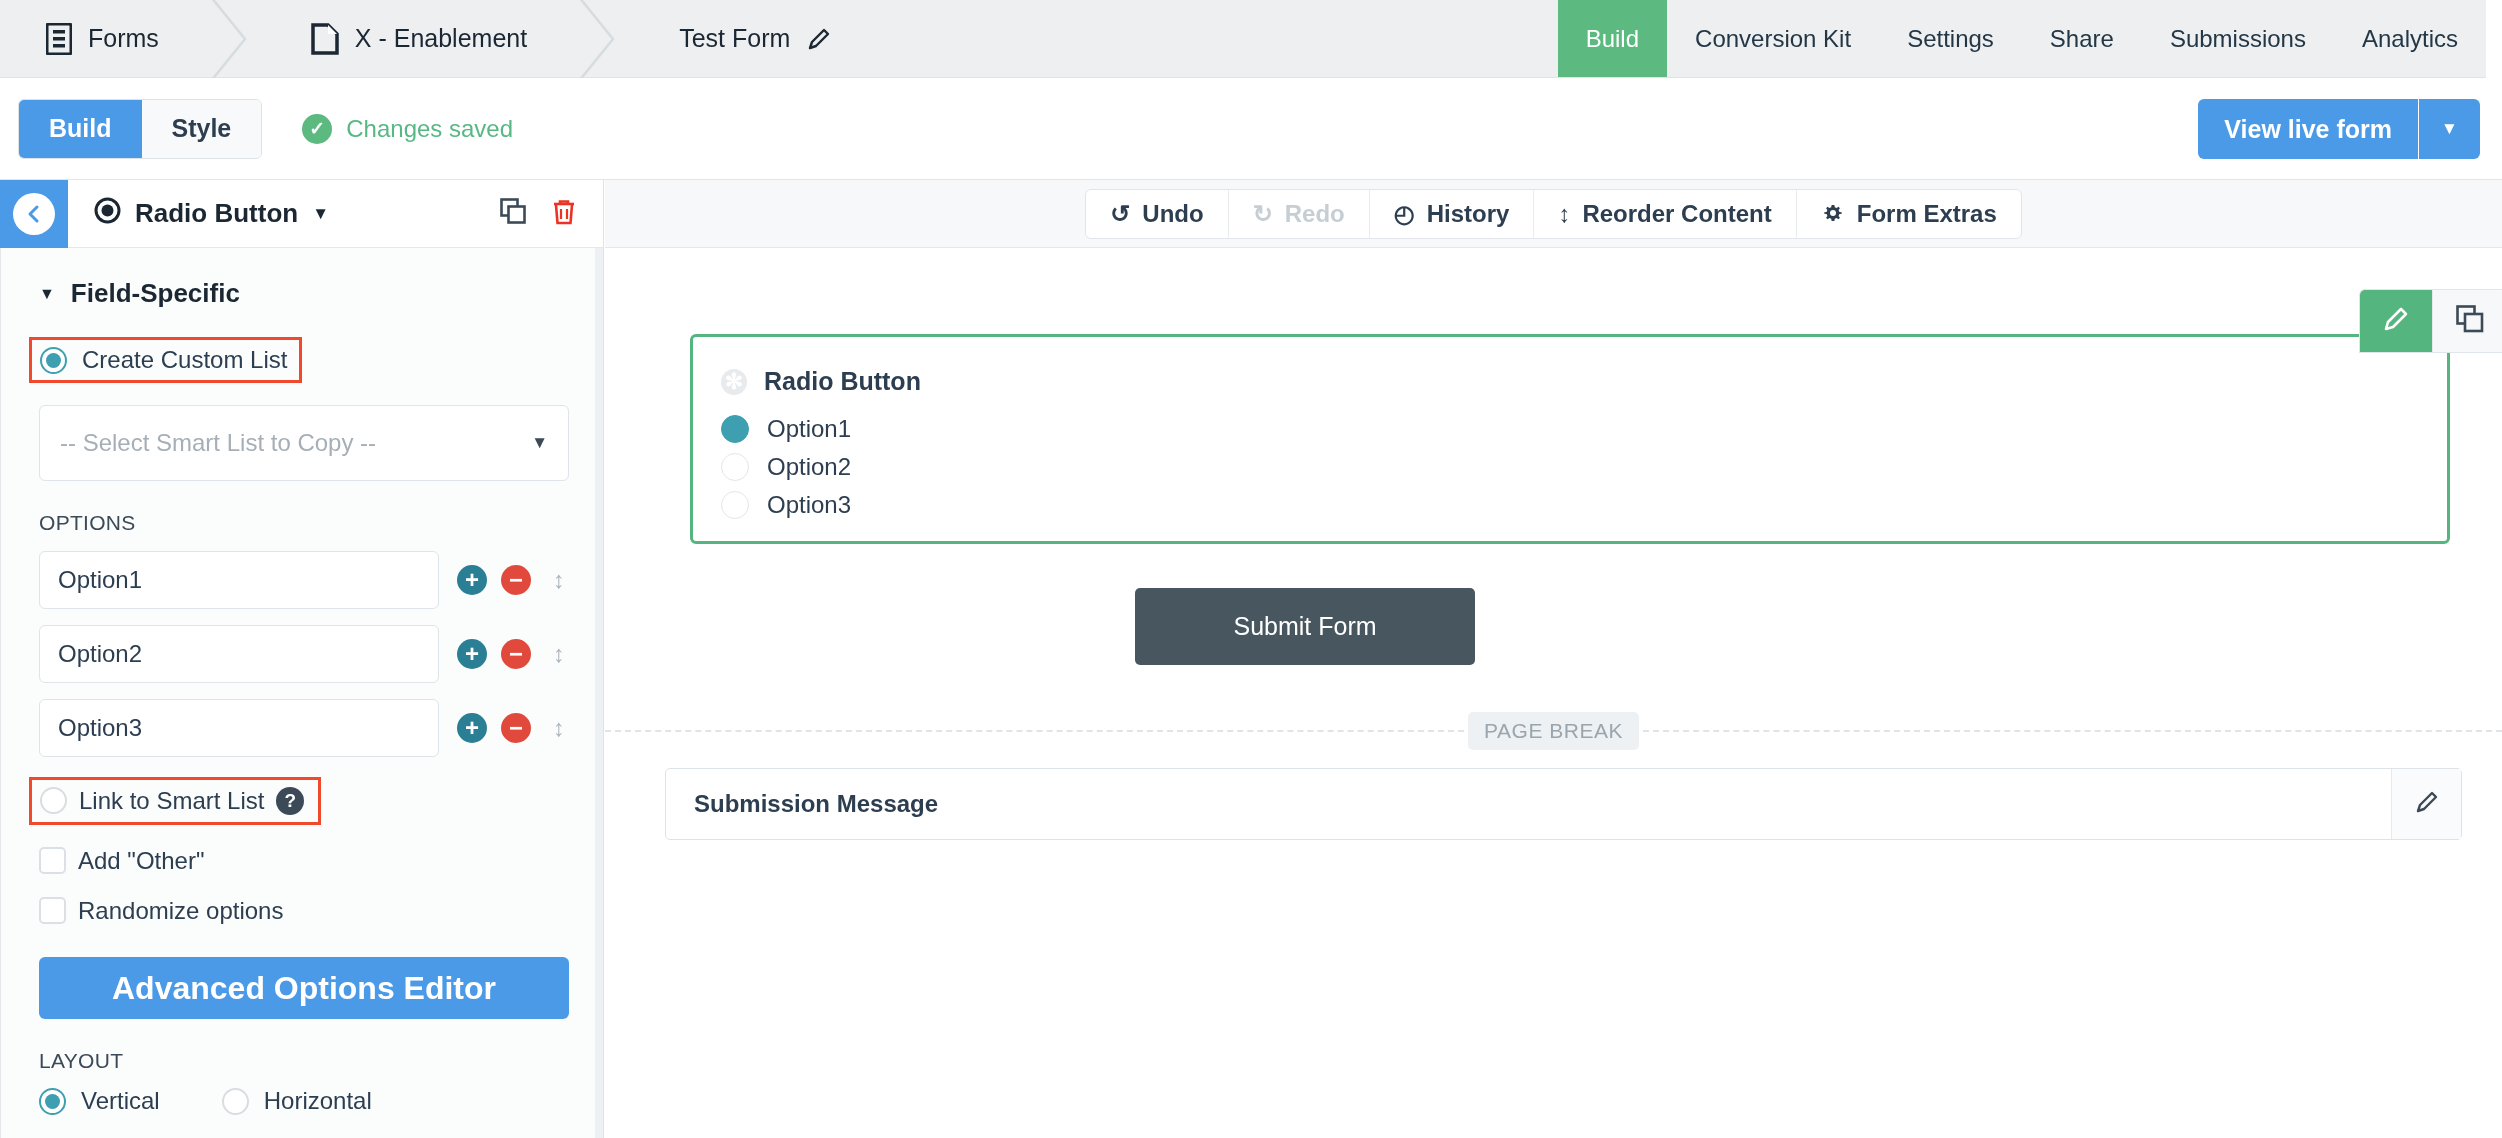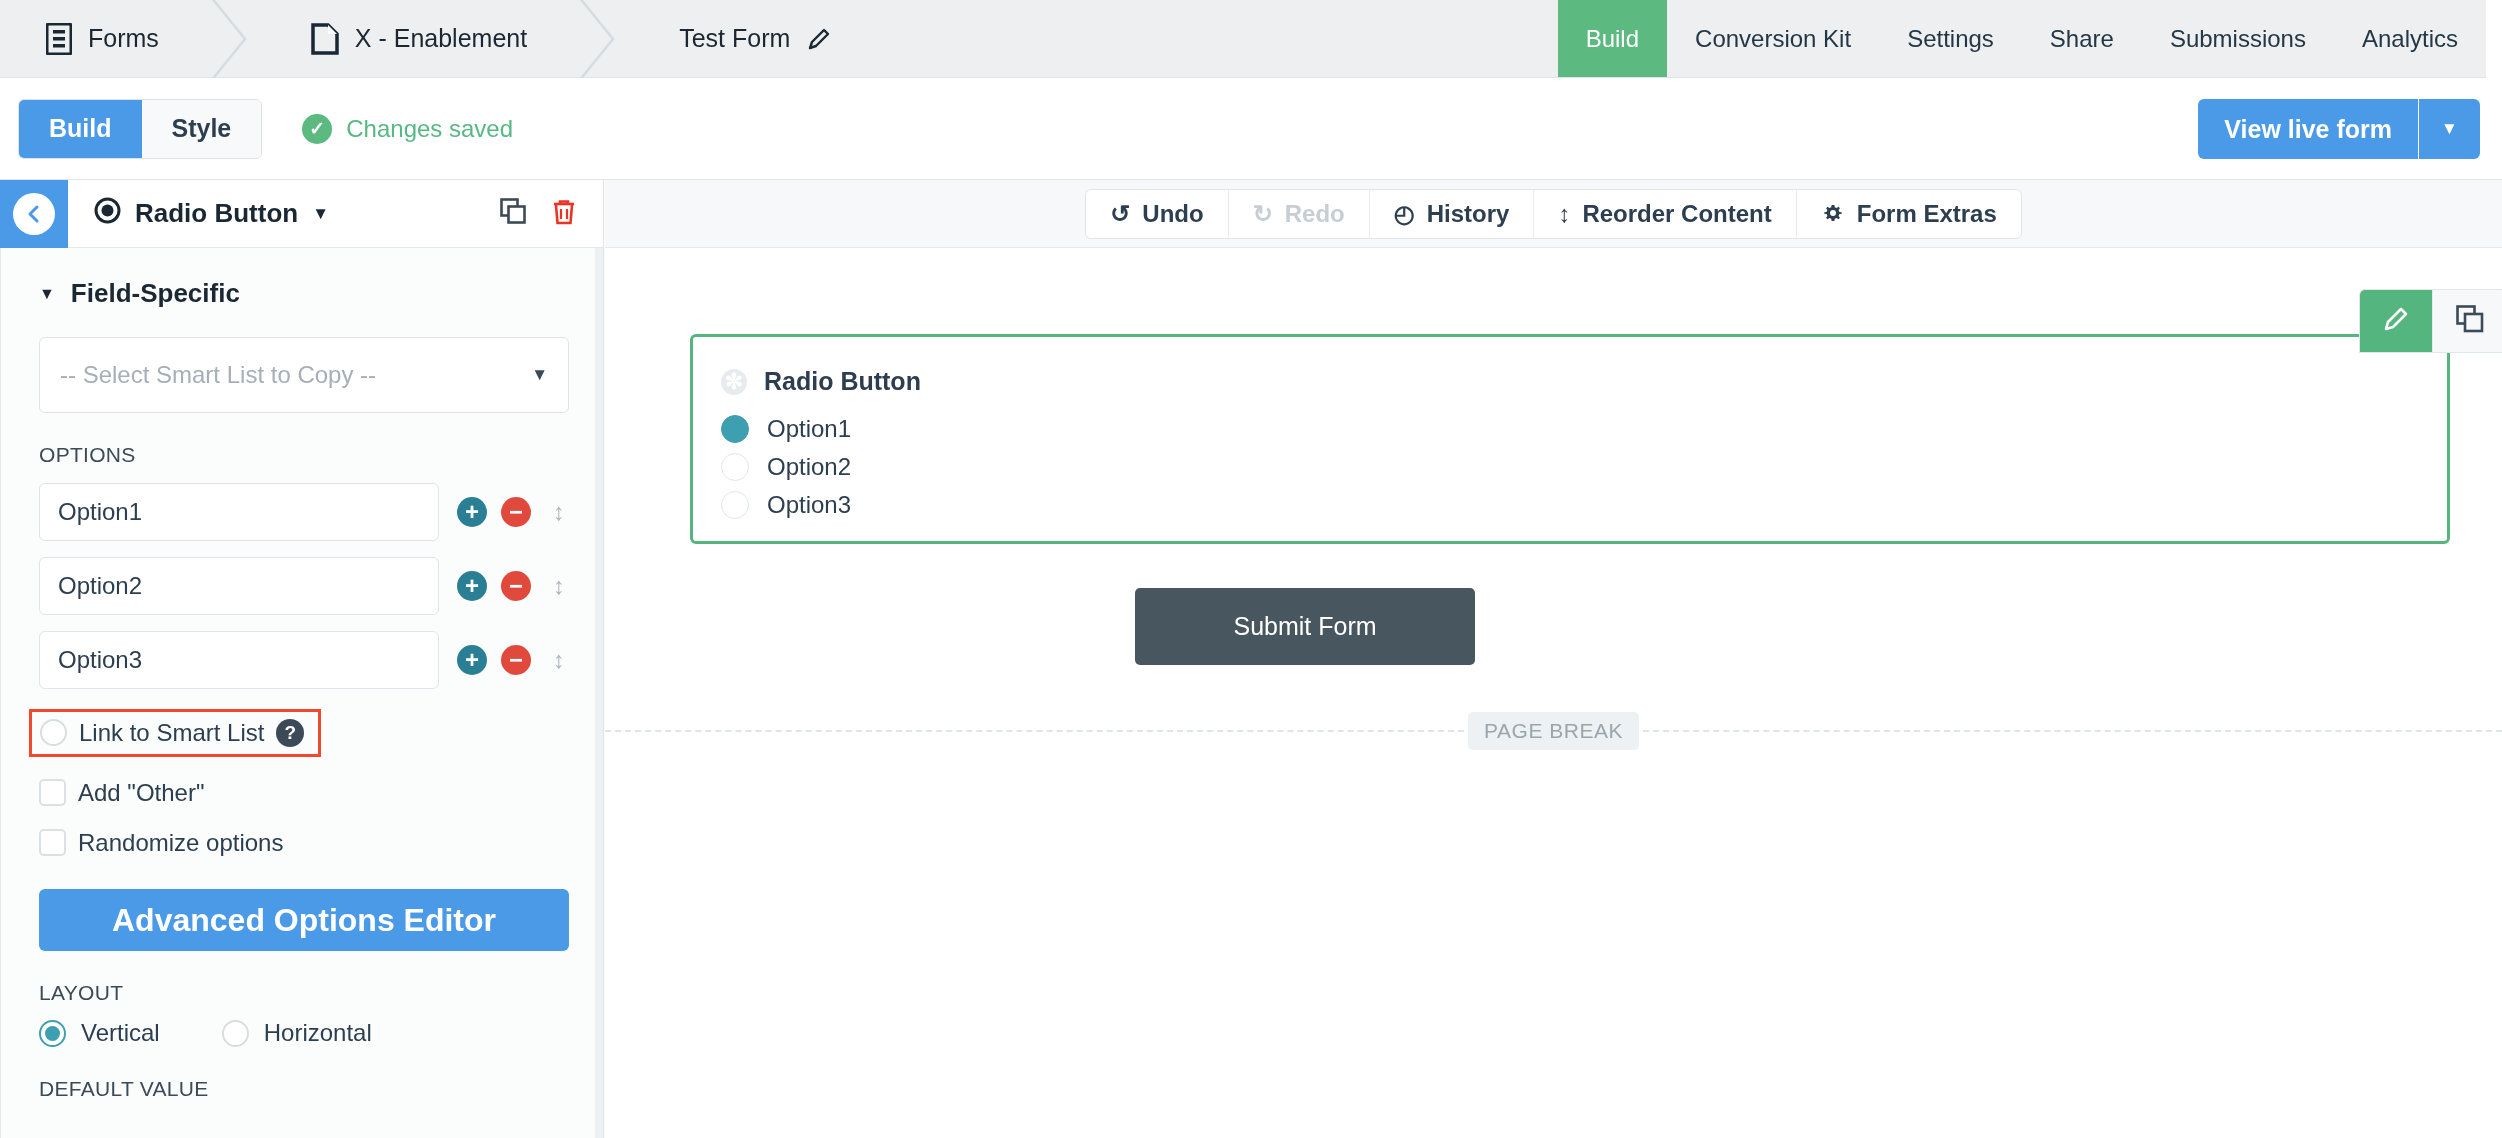--- a/index.html
+++ b/index.html
@@ -413,20 +413,26 @@
   </div>
 
   <div class="lp-body">
     <div class="lp-inner">
 
       <div class="section-head">
         <span class="tri">▼</span>
         <span>Field-Specific</span>
       </div>
 
+      <div class="radio-row hl">
+        <span class="rdo">
+            <span class="dot"></span>
+          </span>
+        <span class="radio-label">Create Custom List</span>
+      </div>
 
       <div class="selectbox">
         <span>-- Select Smart List to Copy --</span>
         <span class="caret">▼</span>
       </div>
 
       <div class="group-label">OPTIONS</div>
 
       <div class="opt-row">
         <div class="opt-input">
@@ -586,13 +592,23 @@
   <div class="submit-btn">
     <span>Submit Form</span>
   </div>
 
   <div class="pagebreak">
     <div class="pb-line"></div>
     <div class="pb-badge">PAGE BREAK</div>
     <div class="pb-line"></div>
   </div>
 
+  <div class="submsg">
+    <div class="submsg-label">Submission Message</div>
+    <div class="submsg-edit">
+      <span>
+        <svg width="28" height="28" viewBox="0 0 28 28">
+          <path d="M5 23 L7 17 L19 5 L23 9 L11 21 Z" fill="none" stroke="#3c4a57" stroke-width="2.4" stroke-linejoin="round"></path>
+        </svg>
+      </span>
+    </div>
+  </div>
 </div>
 
 </body></html>

